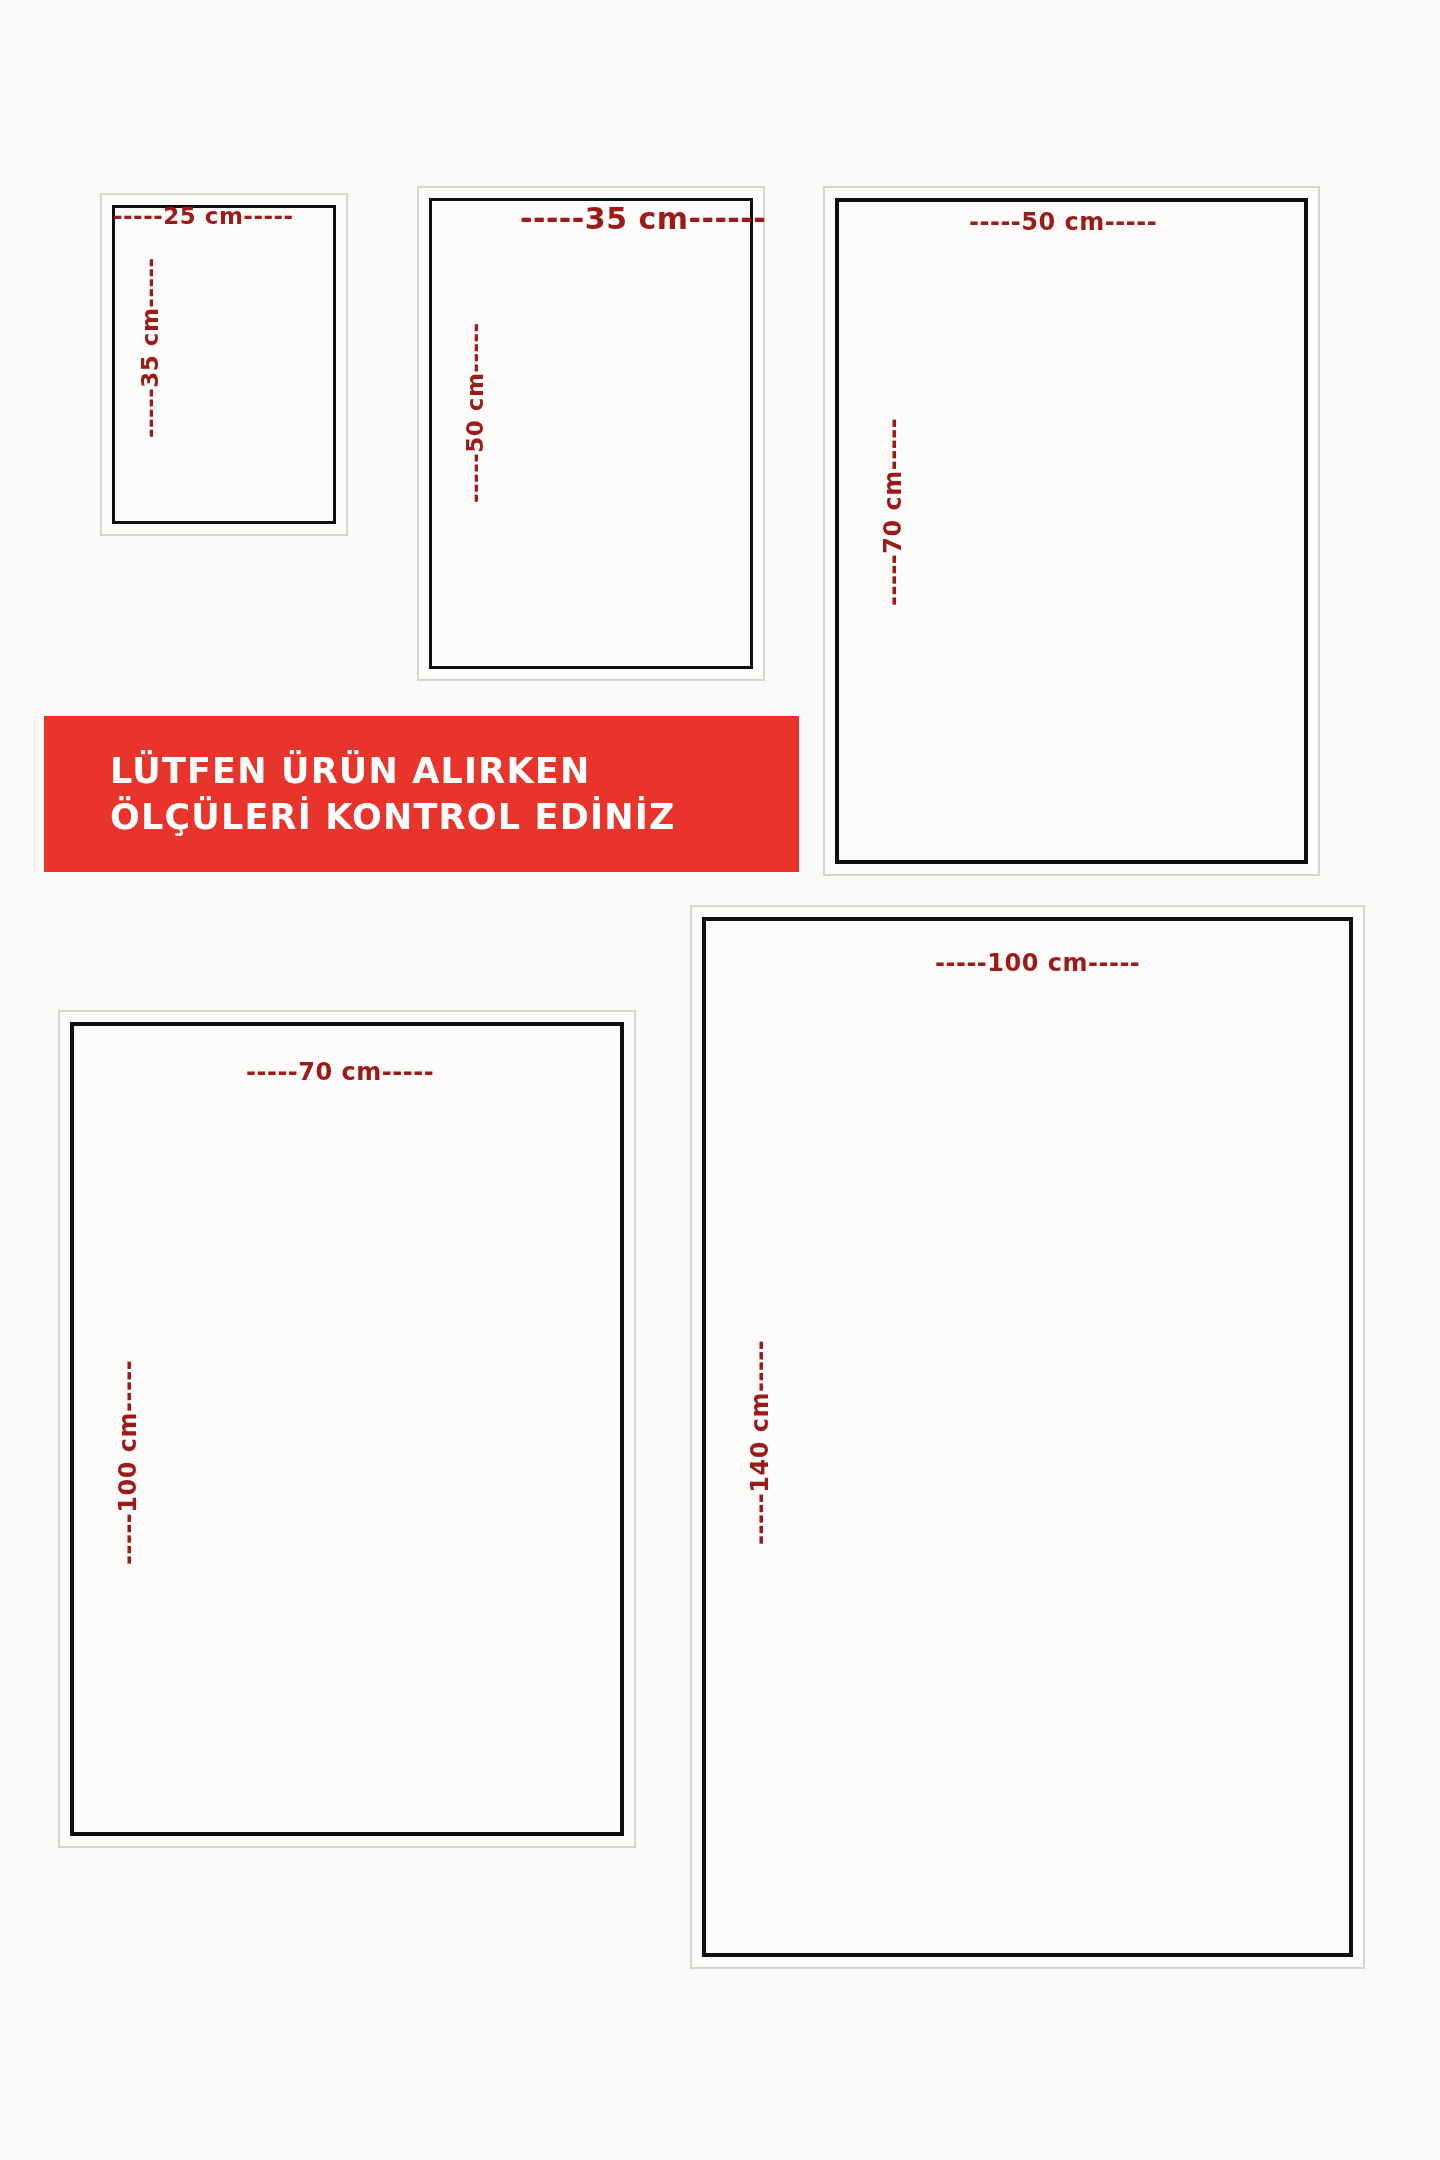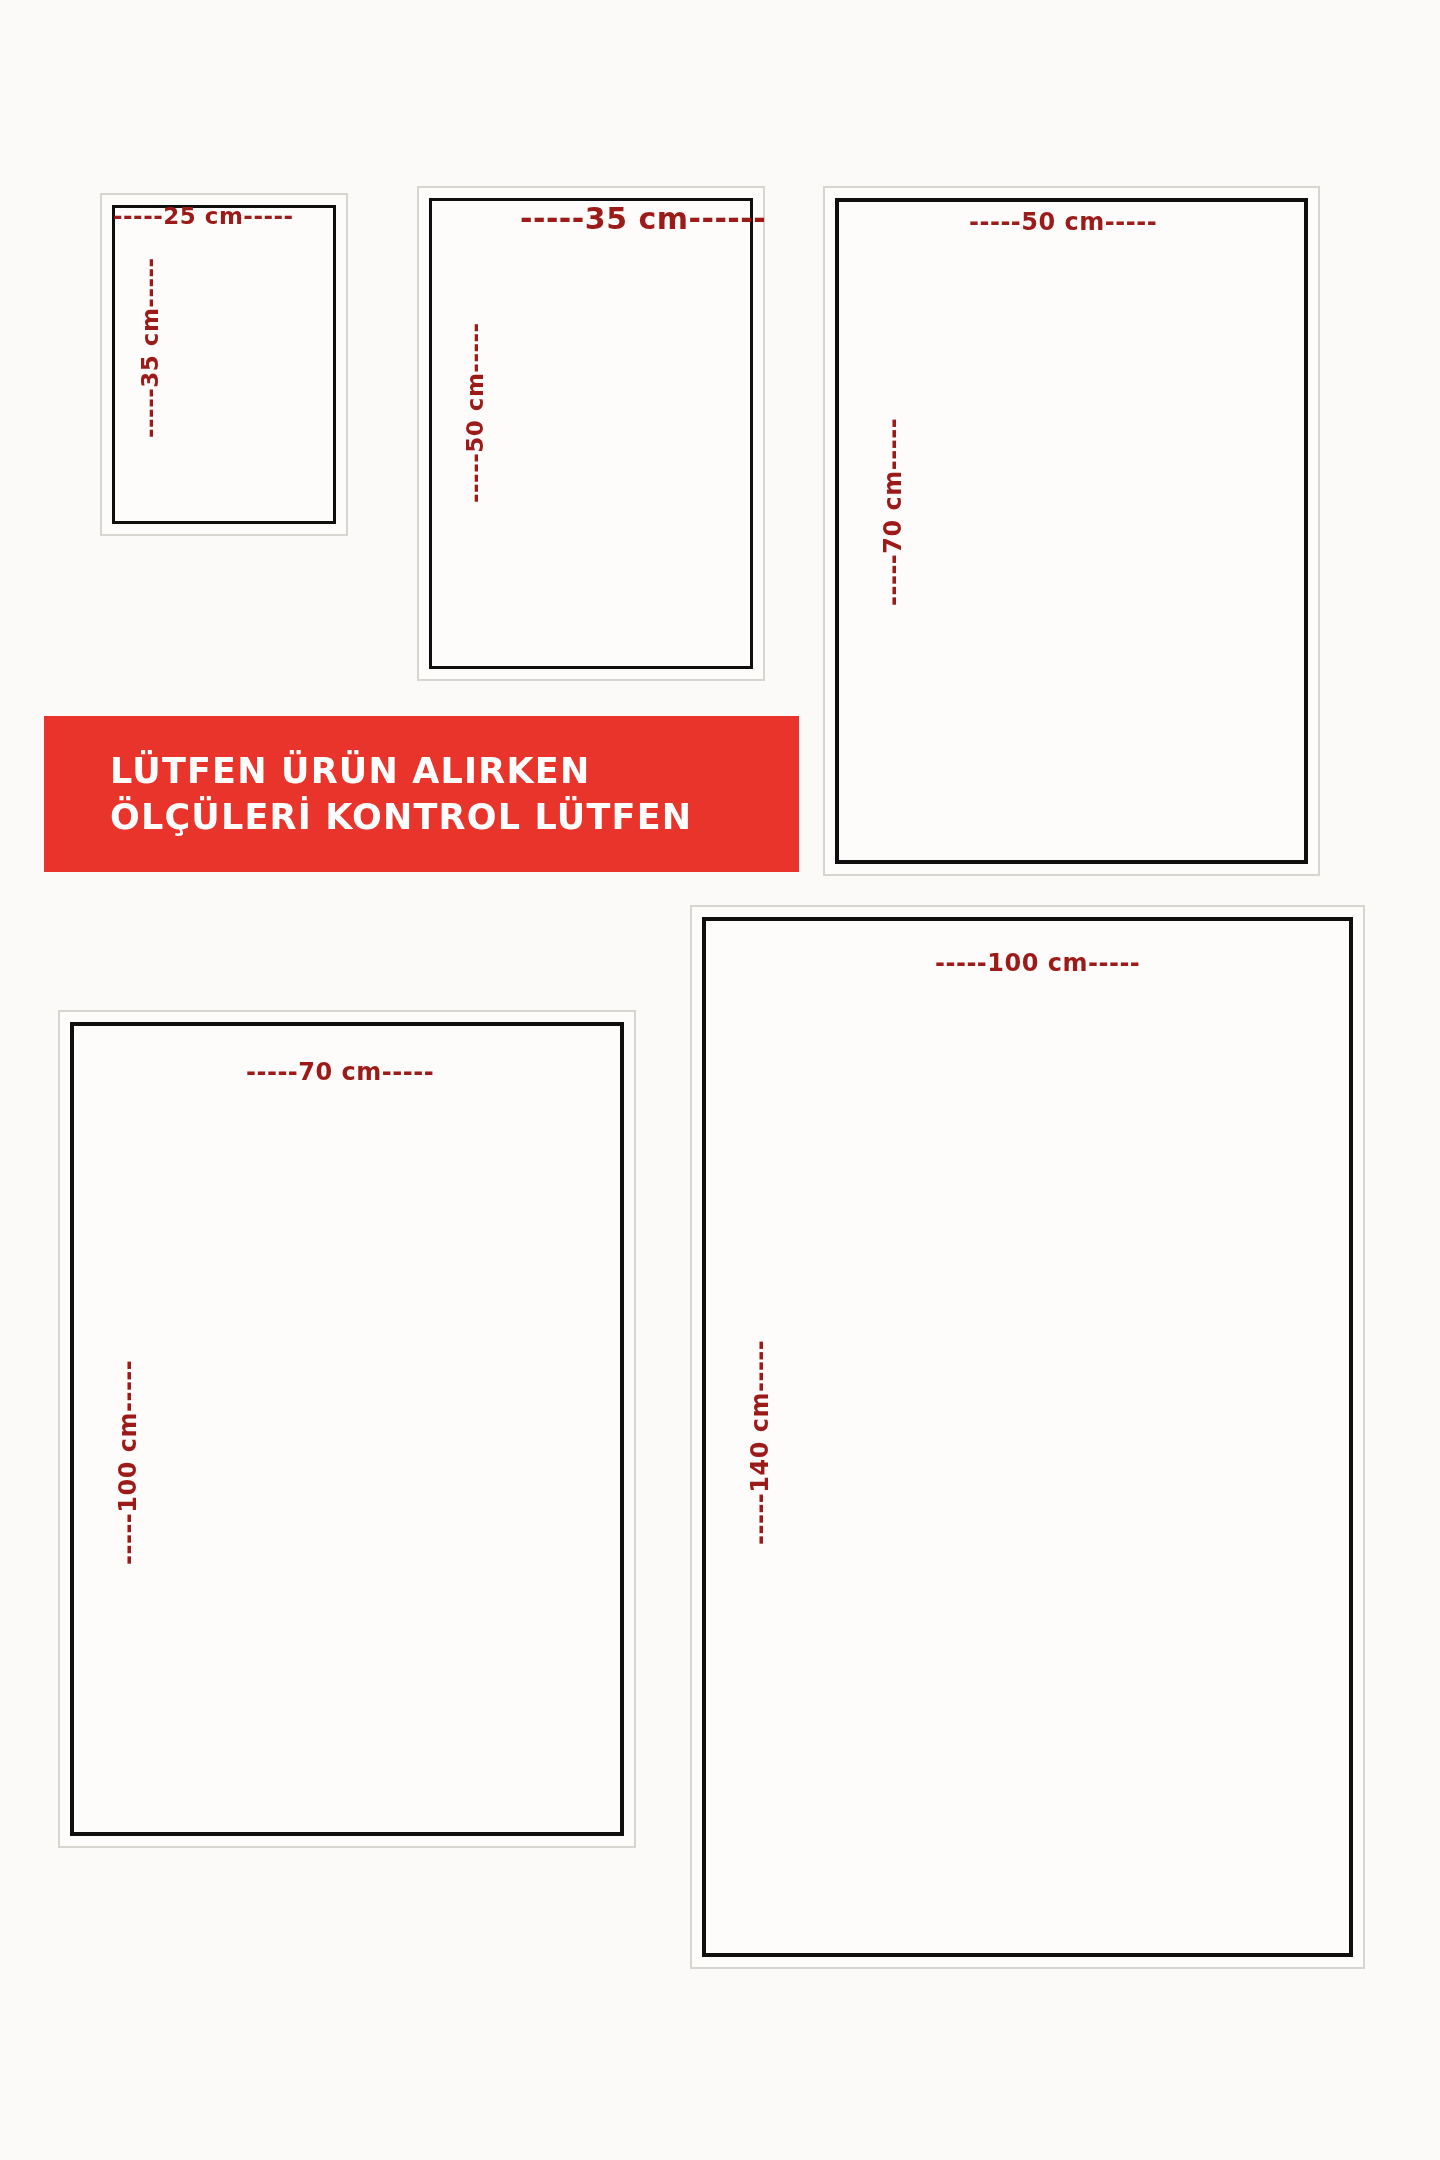--- a/index.html
+++ b/index.html
@@ -96,21 +96,21 @@
   <div class="measure vertical" style="left:464px; top:503px; font-size:23px;">-----50 cm-----</div>
 
   <div class="frame" style="left:823px; top:186px; width:497px; height:690px;">
     <div class="inner"></div>
   </div>
   <div class="measure" style="left:969px; top:210px; font-size:24px;">-----50 cm-----</div>
   <div class="measure vertical" style="left:881px; top:606px; font-size:24px;">-----70 cm-----</div>
 
   <div id="warning-banner">
     <div class="line">LÜTFEN ÜRÜN ALIRKEN</div>
-    <div class="line">ÖLÇÜLERİ KONTROL LÜTFEN</div>
+    <div class="line">ÖLÇÜLERİ KONTROL EDİNİZ</div>
   </div>
 
   <div class="frame" style="left:58px; top:1010px; width:578px; height:838px;">
     <div class="inner"></div>
   </div>
   <div class="measure" style="left:246px; top:1060px; font-size:24px;">-----70 cm-----</div>
   <div class="measure vertical" style="left:116px; top:1565px; font-size:24px;">-----100 cm-----</div>
 
   <div class="frame" style="left:690px; top:905px; width:675px; height:1064px;">
     <div class="inner"></div>

